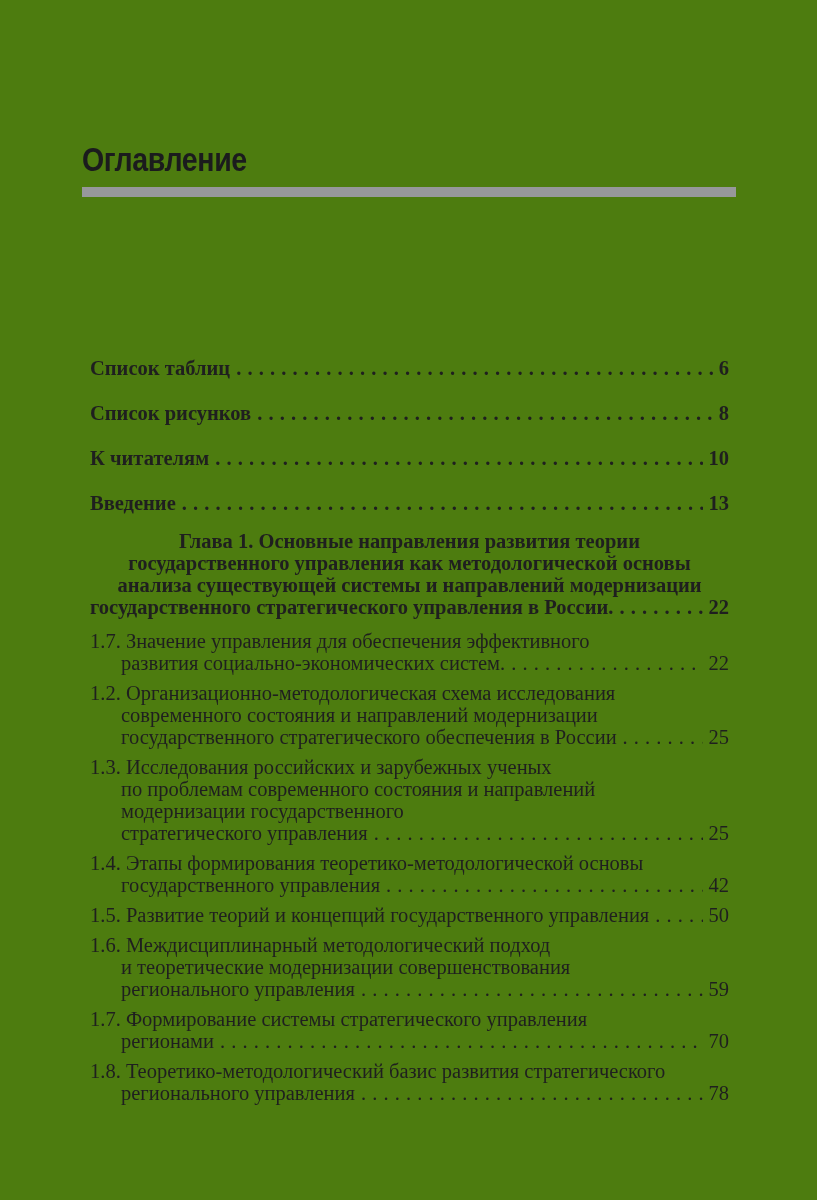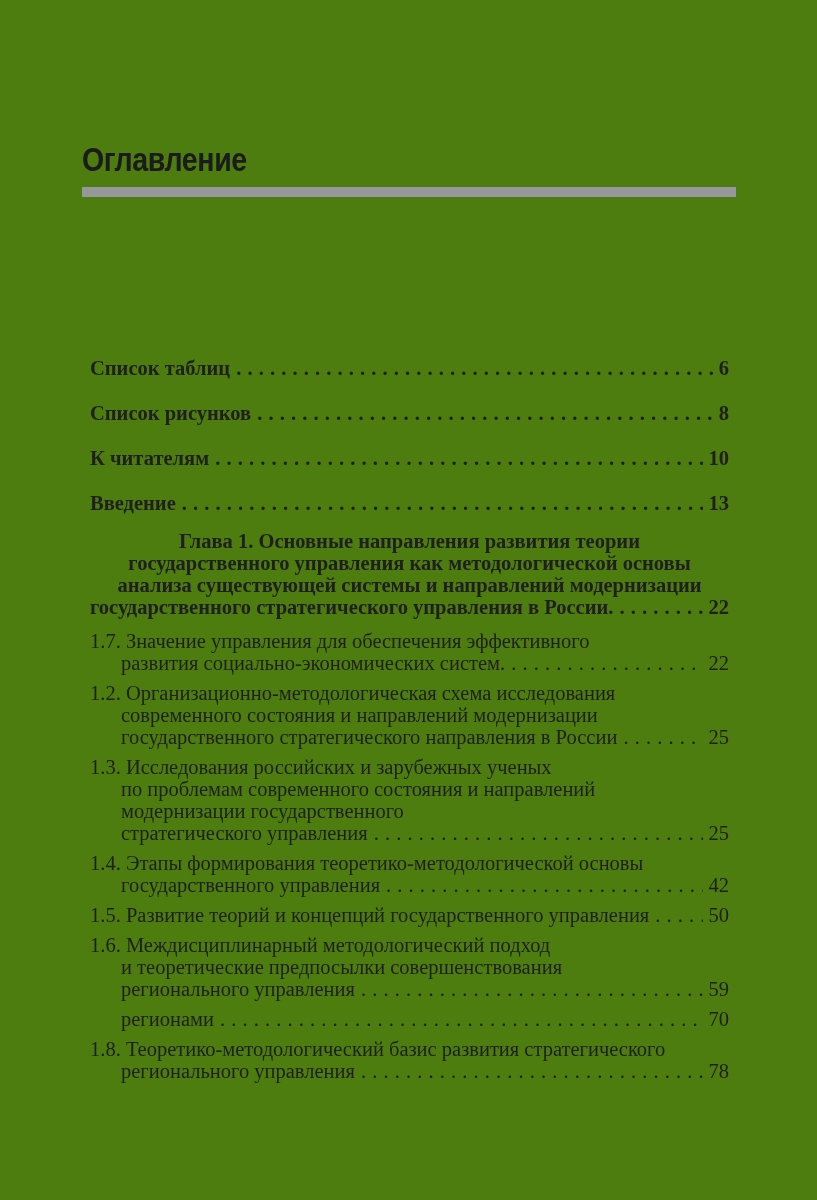--- a/index.html
+++ b/index.html
@@ -110,21 +110,21 @@
         <div class="line cont last">
           <span class="line-text">развития социально-экономических систем.</span>
           <span class="leader">. . . . . . . . . . . . . . . . . . . . . . . . . . . . . . . . . . . . . . . . . . . . . . . . . . . . . . . . . . . . . . . . . . . . . . . . . . . . . . . . . . . . . . . . . . </span>
           <span class="pagenum">22</span>
         </div>
       </div>
       <div class="entry e-section">
         <div class="line">1.2. Организационно-методологическая схема исследования</div>
         <div class="line cont">современного состояния и направлений модернизации</div>
         <div class="line cont last">
-          <span class="line-text">государственного стратегического направления в России</span>
+          <span class="line-text">государственного стратегического обеспечения в России</span>
           <span class="leader">. . . . . . . . . . . . . . . . . . . . . . . . . . . . . . . . . . . . . . . . . . . . . . . . . . . . . . . . . . . . . . . . . . . . . . . . . . . . . . . . . . . . . . . . . . </span>
           <span class="pagenum">25</span>
         </div>
       </div>
       <div class="entry e-section">
         <div class="line">1.3. Исследования российских и зарубежных ученых</div>
         <div class="line cont">по проблемам современного состояния и направлений</div>
         <div class="line cont">модернизации государственного</div>
         <div class="line cont last">
           <span class="line-text">стратегического управления</span>
@@ -142,28 +142,29 @@
       </div>
       <div class="entry e-section">
         <div class="line last">
           <span class="line-text">1.5. Развитие теорий и концепций государственного управления</span>
           <span class="leader">. . . . . . . . . . . . . . . . . . . . . . . . . . . . . . . . . . . . . . . . . . . . . . . . . . . . . . . . . . . . . . . . . . . . . . . . . . . . . . . . . . . . . . . . . . </span>
           <span class="pagenum">50</span>
         </div>
       </div>
       <div class="entry e-section">
         <div class="line">1.6. Междисциплинарный методологический подход</div>
-        <div class="line cont">и теоретические предпосылки совершенствования</div>
+        <div class="line cont">и теоретические модернизации совершенствования</div>
         <div class="line cont last">
           <span class="line-text">регионального управления</span>
           <span class="leader">. . . . . . . . . . . . . . . . . . . . . . . . . . . . . . . . . . . . . . . . . . . . . . . . . . . . . . . . . . . . . . . . . . . . . . . . . . . . . . . . . . . . . . . . . . </span>
           <span class="pagenum">59</span>
         </div>
       </div>
       <div class="entry e-section">
+        <div class="line">1.7. Формирование системы стратегического управления</div>
         <div class="line cont last">
           <span class="line-text">регионами</span>
           <span class="leader">. . . . . . . . . . . . . . . . . . . . . . . . . . . . . . . . . . . . . . . . . . . . . . . . . . . . . . . . . . . . . . . . . . . . . . . . . . . . . . . . . . . . . . . . . . </span>
           <span class="pagenum">70</span>
         </div>
       </div>
       <div class="entry e-section">
         <div class="line">1.8. Теоретико-методологический базис развития стратегического</div>
         <div class="line cont last">
           <span class="line-text">регионального управления</span>

